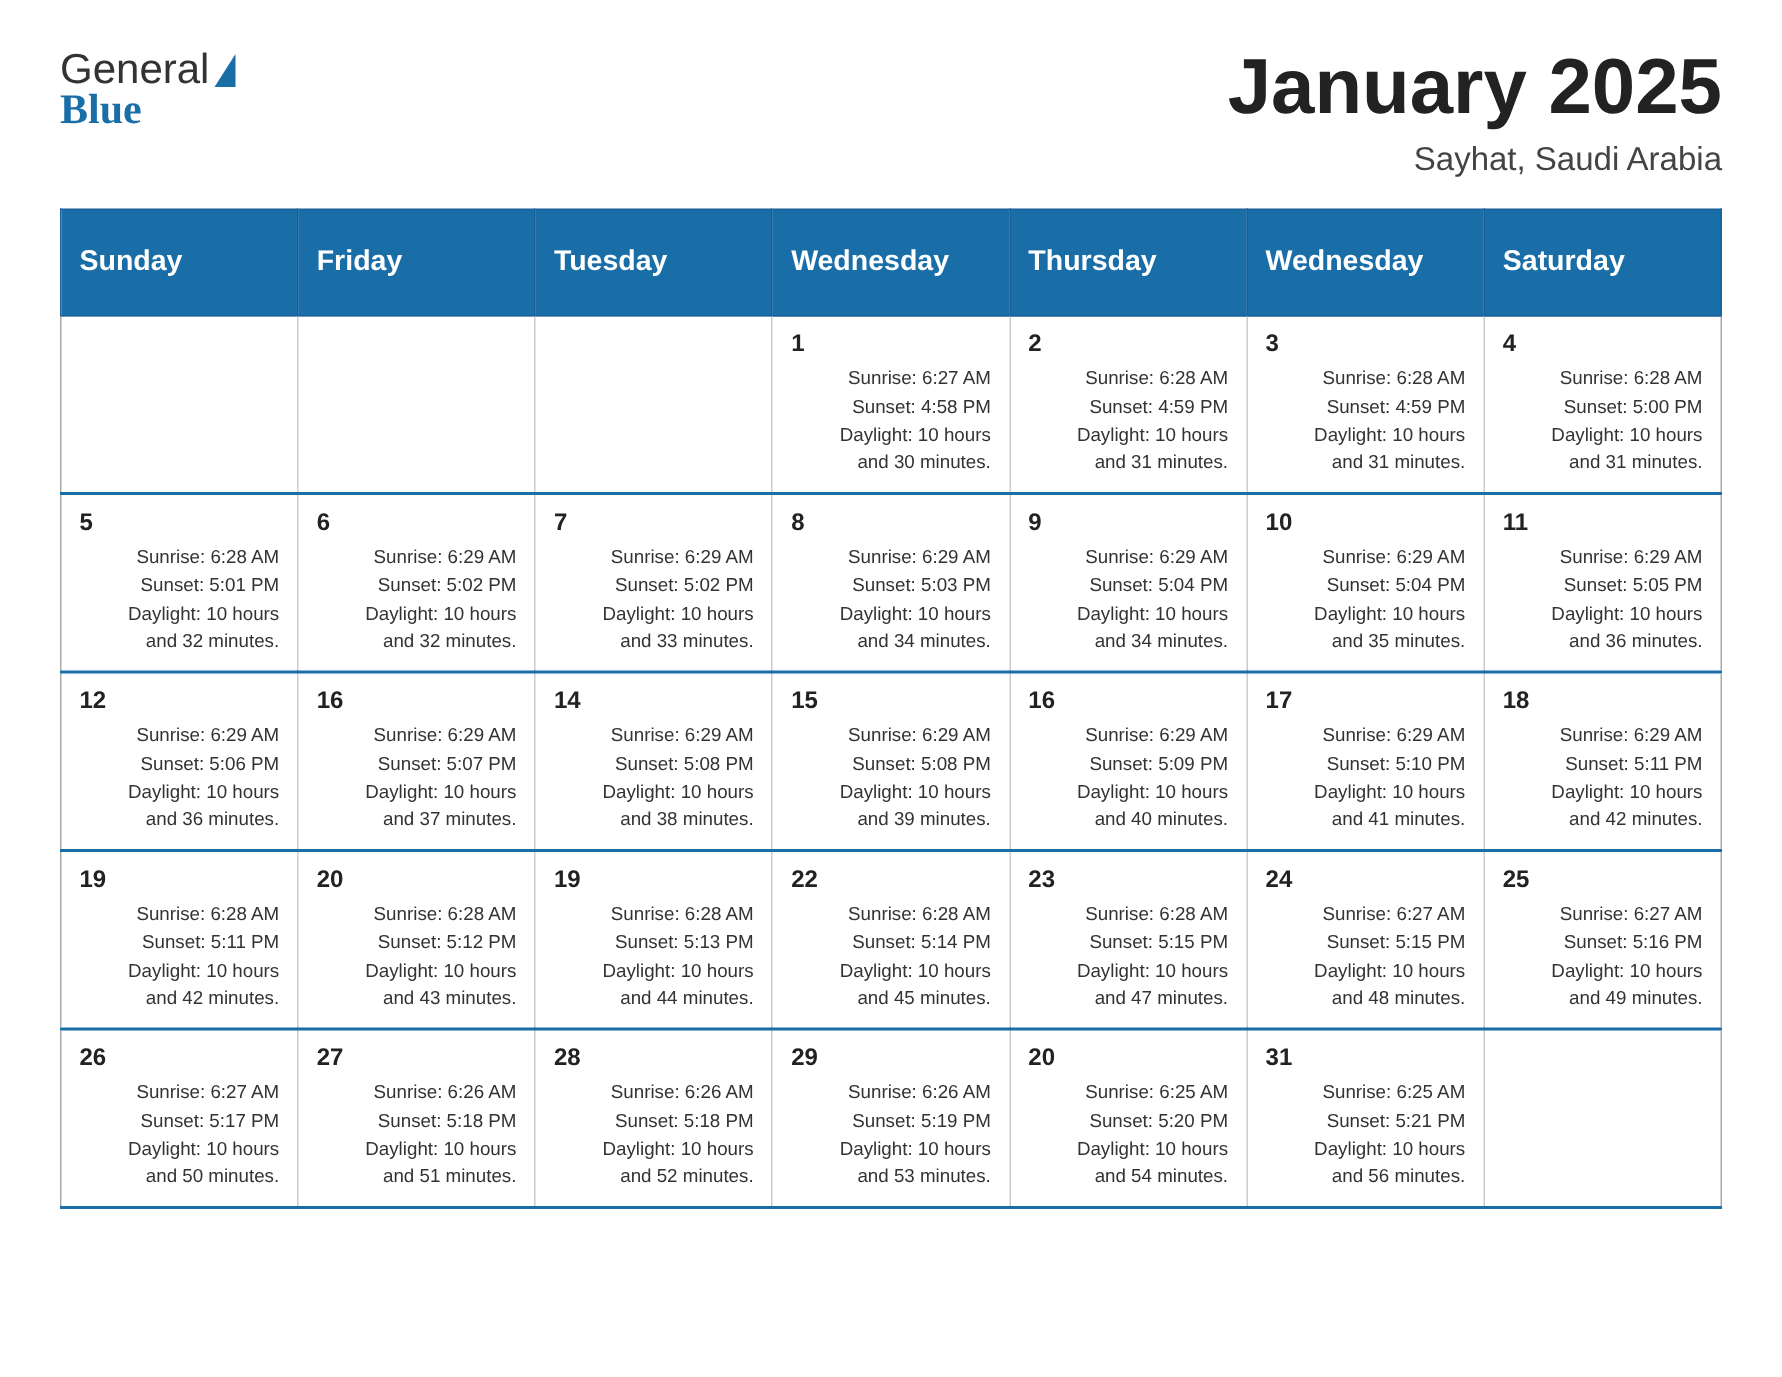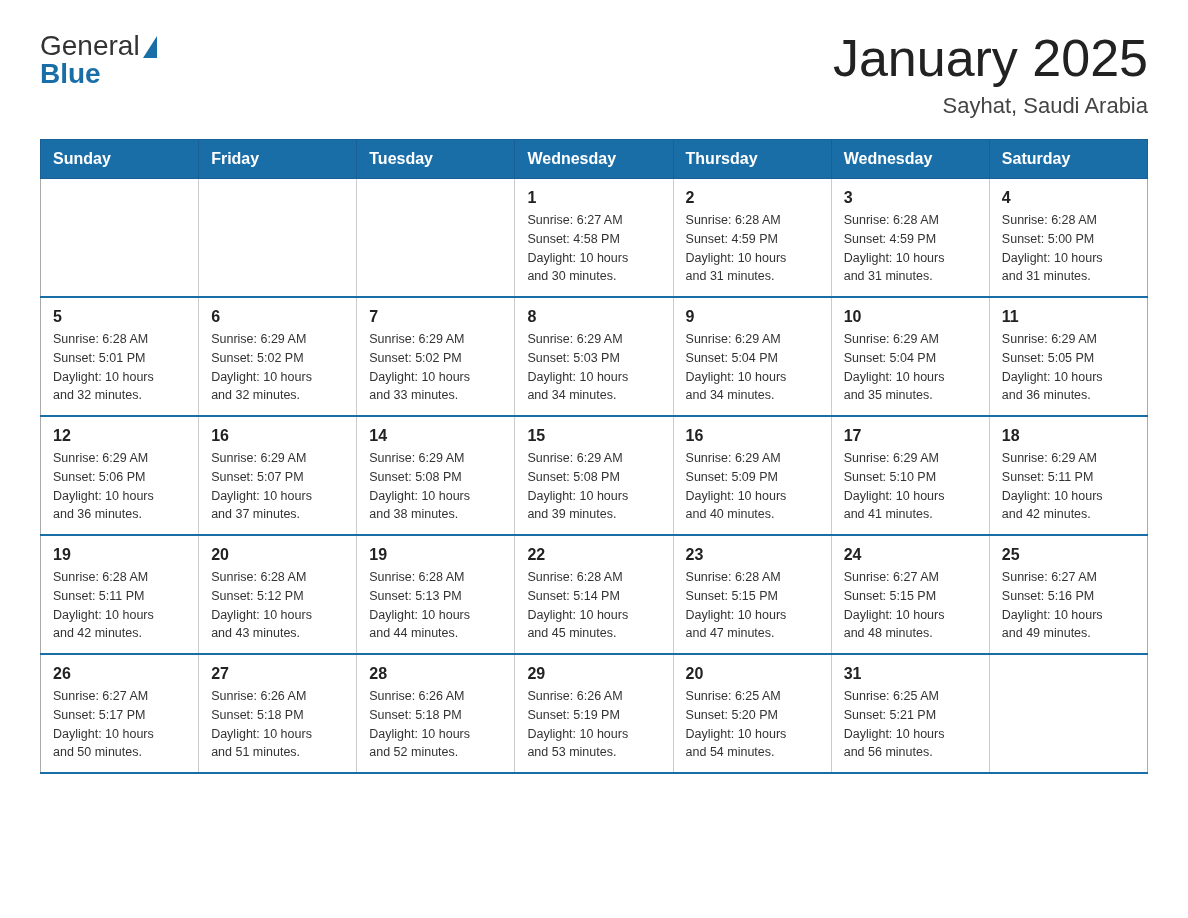--- a/index.html
+++ b/index.html
@@ -35,49 +35,50 @@
       margin-left: 3px;
       vertical-align: middle;
       margin-top: -8px;
     }
     .logo-blue {
       font-size: 28px;
       font-weight: bold;
       color: #1a6ea8;
       display: block;
       margin-top: -4px;
+      font-family: Liberation Serif, serif;
     }
     .title-block {
       text-align: right;
     }
     .title-block h1 {
       font-size: 52px;
-      font-weight: normal;
+      font-weight: bold;
       color: #222;
       line-height: 1.1;
     }
     .title-block h2 {
       font-size: 22px;
       font-weight: normal;
       color: #444;
       margin-top: 6px;
     }
     .calendar {
       width: 100%;
       border-collapse: collapse;
       border: 1px solid #aaa;
     }
     .calendar thead tr {
       background-color: #1a6ea8;
     }
     .calendar thead th {
       color: #fff;
-      font-size: 16px;
-      font-weight: bold;
-      padding: 10px 12px;
+      font-size: 19px;
+      font-weight: bold;
+      padding: 24px 12px;
       text-align: left;
       border: 1px solid #1a5f96;
     }
     .calendar tbody tr {
       border-bottom: 2px solid #1a6ea8;
     }
     .calendar tbody td {
       vertical-align: top;
       padding: 10px 12px;
       border-right: 1px solid #ccc;
@@ -93,20 +94,21 @@
       font-size: 16px;
       font-weight: bold;
       color: #222;
       display: block;
       margin-bottom: 4px;
     }
     .day-info {
       font-size: 12.5px;
       color: #333;
       line-height: 1.5;
+      text-align: right;
     }
     .empty-cell {
       background: #fff;
     }
   </style>
 </head>
 <body>
 
 <div class="header-row">
   <div class="logo">

